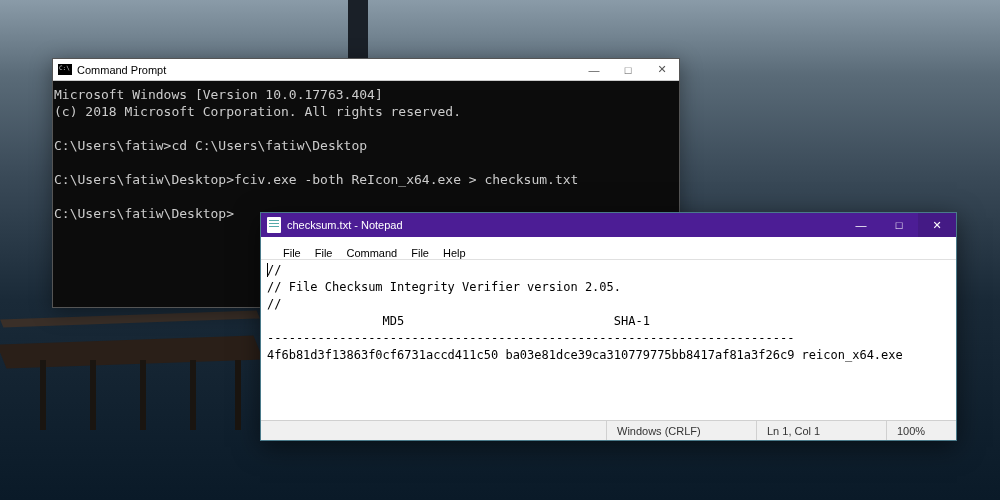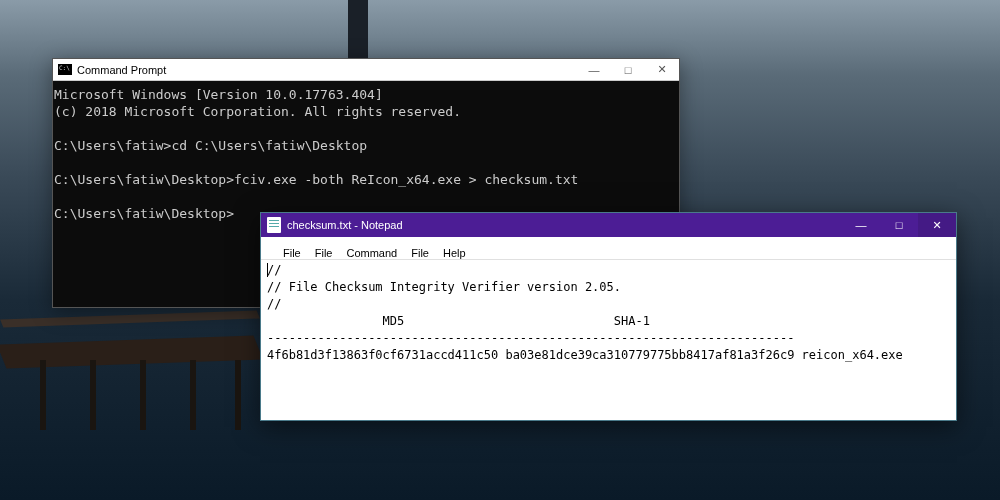--- a/index.html
+++ b/index.html
@@ -227,13 +227,19 @@
     <span class="np-menu-item">File</span>
     <span class="np-menu-item">Help</span>
   </div>
   <div class="np-body"><span class="cursor"></span><span>//</span>
 <span>// File Checksum Integrity Verifier version 2.05.</span>
 <span>//</span>
 <span>                MD5                             SHA-1</span>
 <span>-------------------------------------------------------------------------</span>
 <span>4f6b81d3f13863f0cf6731accd411c50 ba03e81dce39ca310779775bb8417af81a3f26c9 reicon_x64.exe</span>
 </div>
+  <div class="np-statusbar">
+    <div class="np-status-spacer"></div>
+    <div class="np-status-cell" style="width:150px">Windows (CRLF)</div>
+    <div class="np-status-cell" style="width:130px">Ln 1, Col 1</div>
+    <div class="np-status-cell" style="width:70px">100%</div>
+  </div>
 </div>
 
 </body></html>

